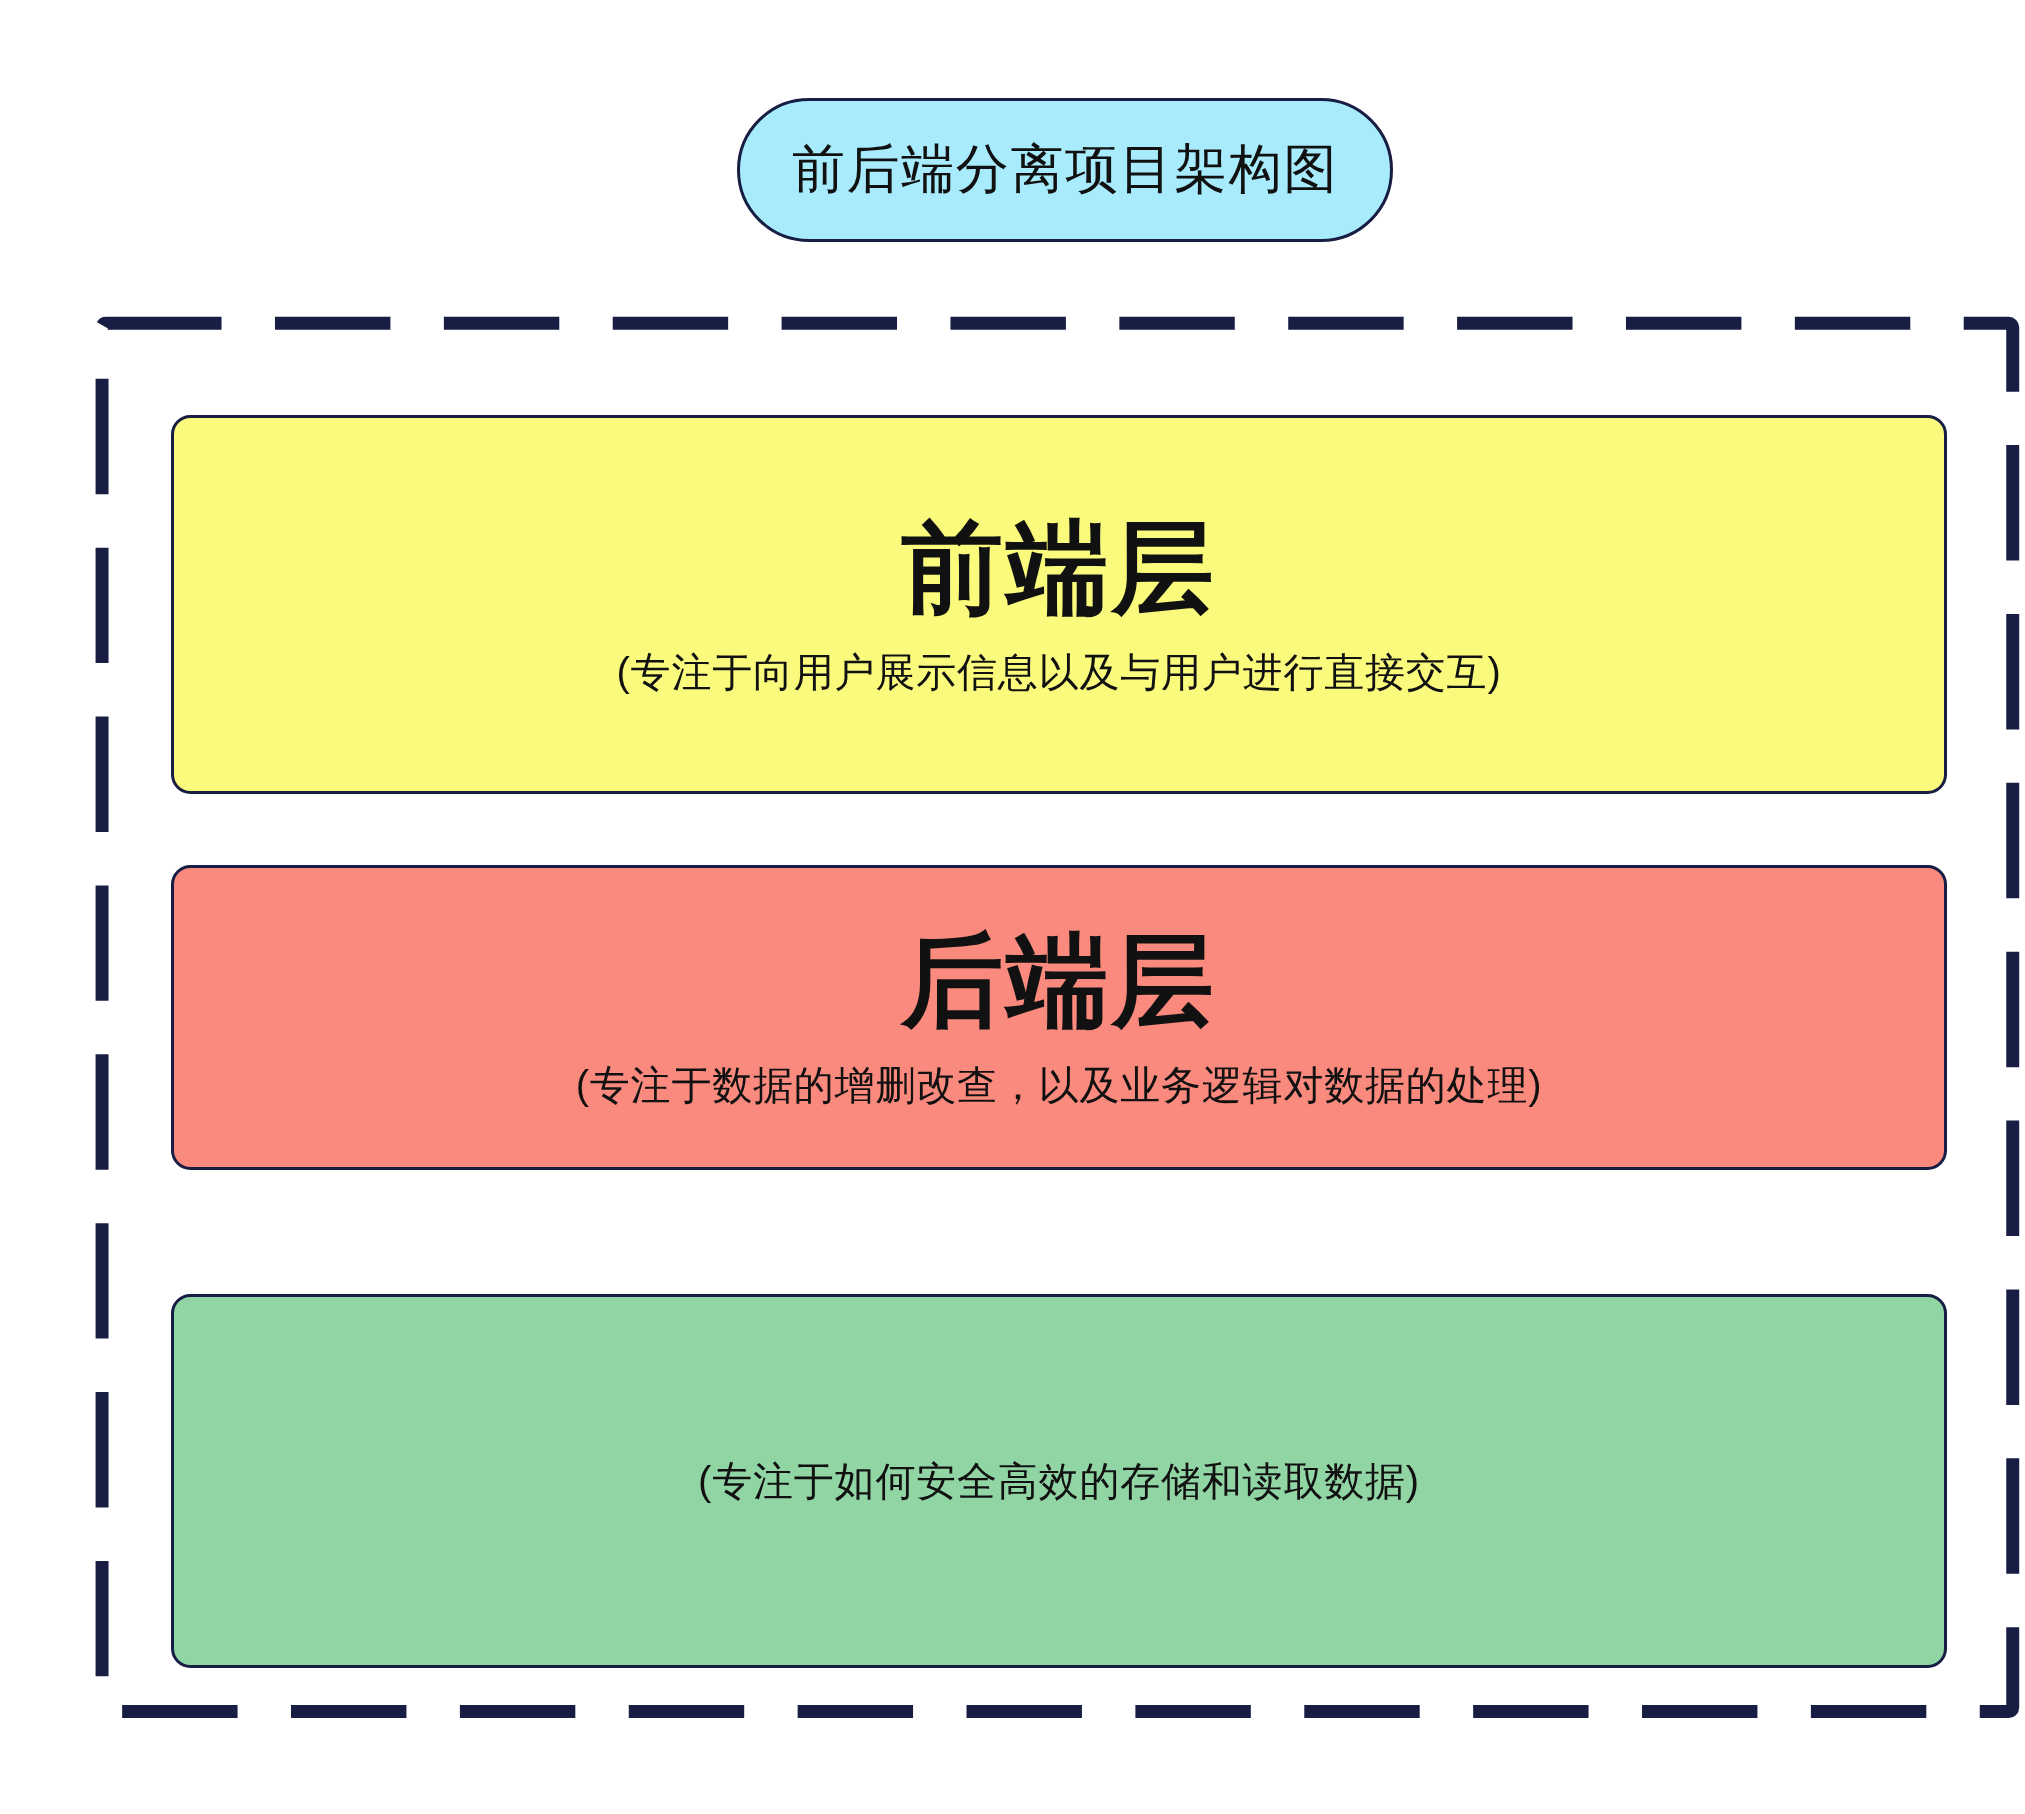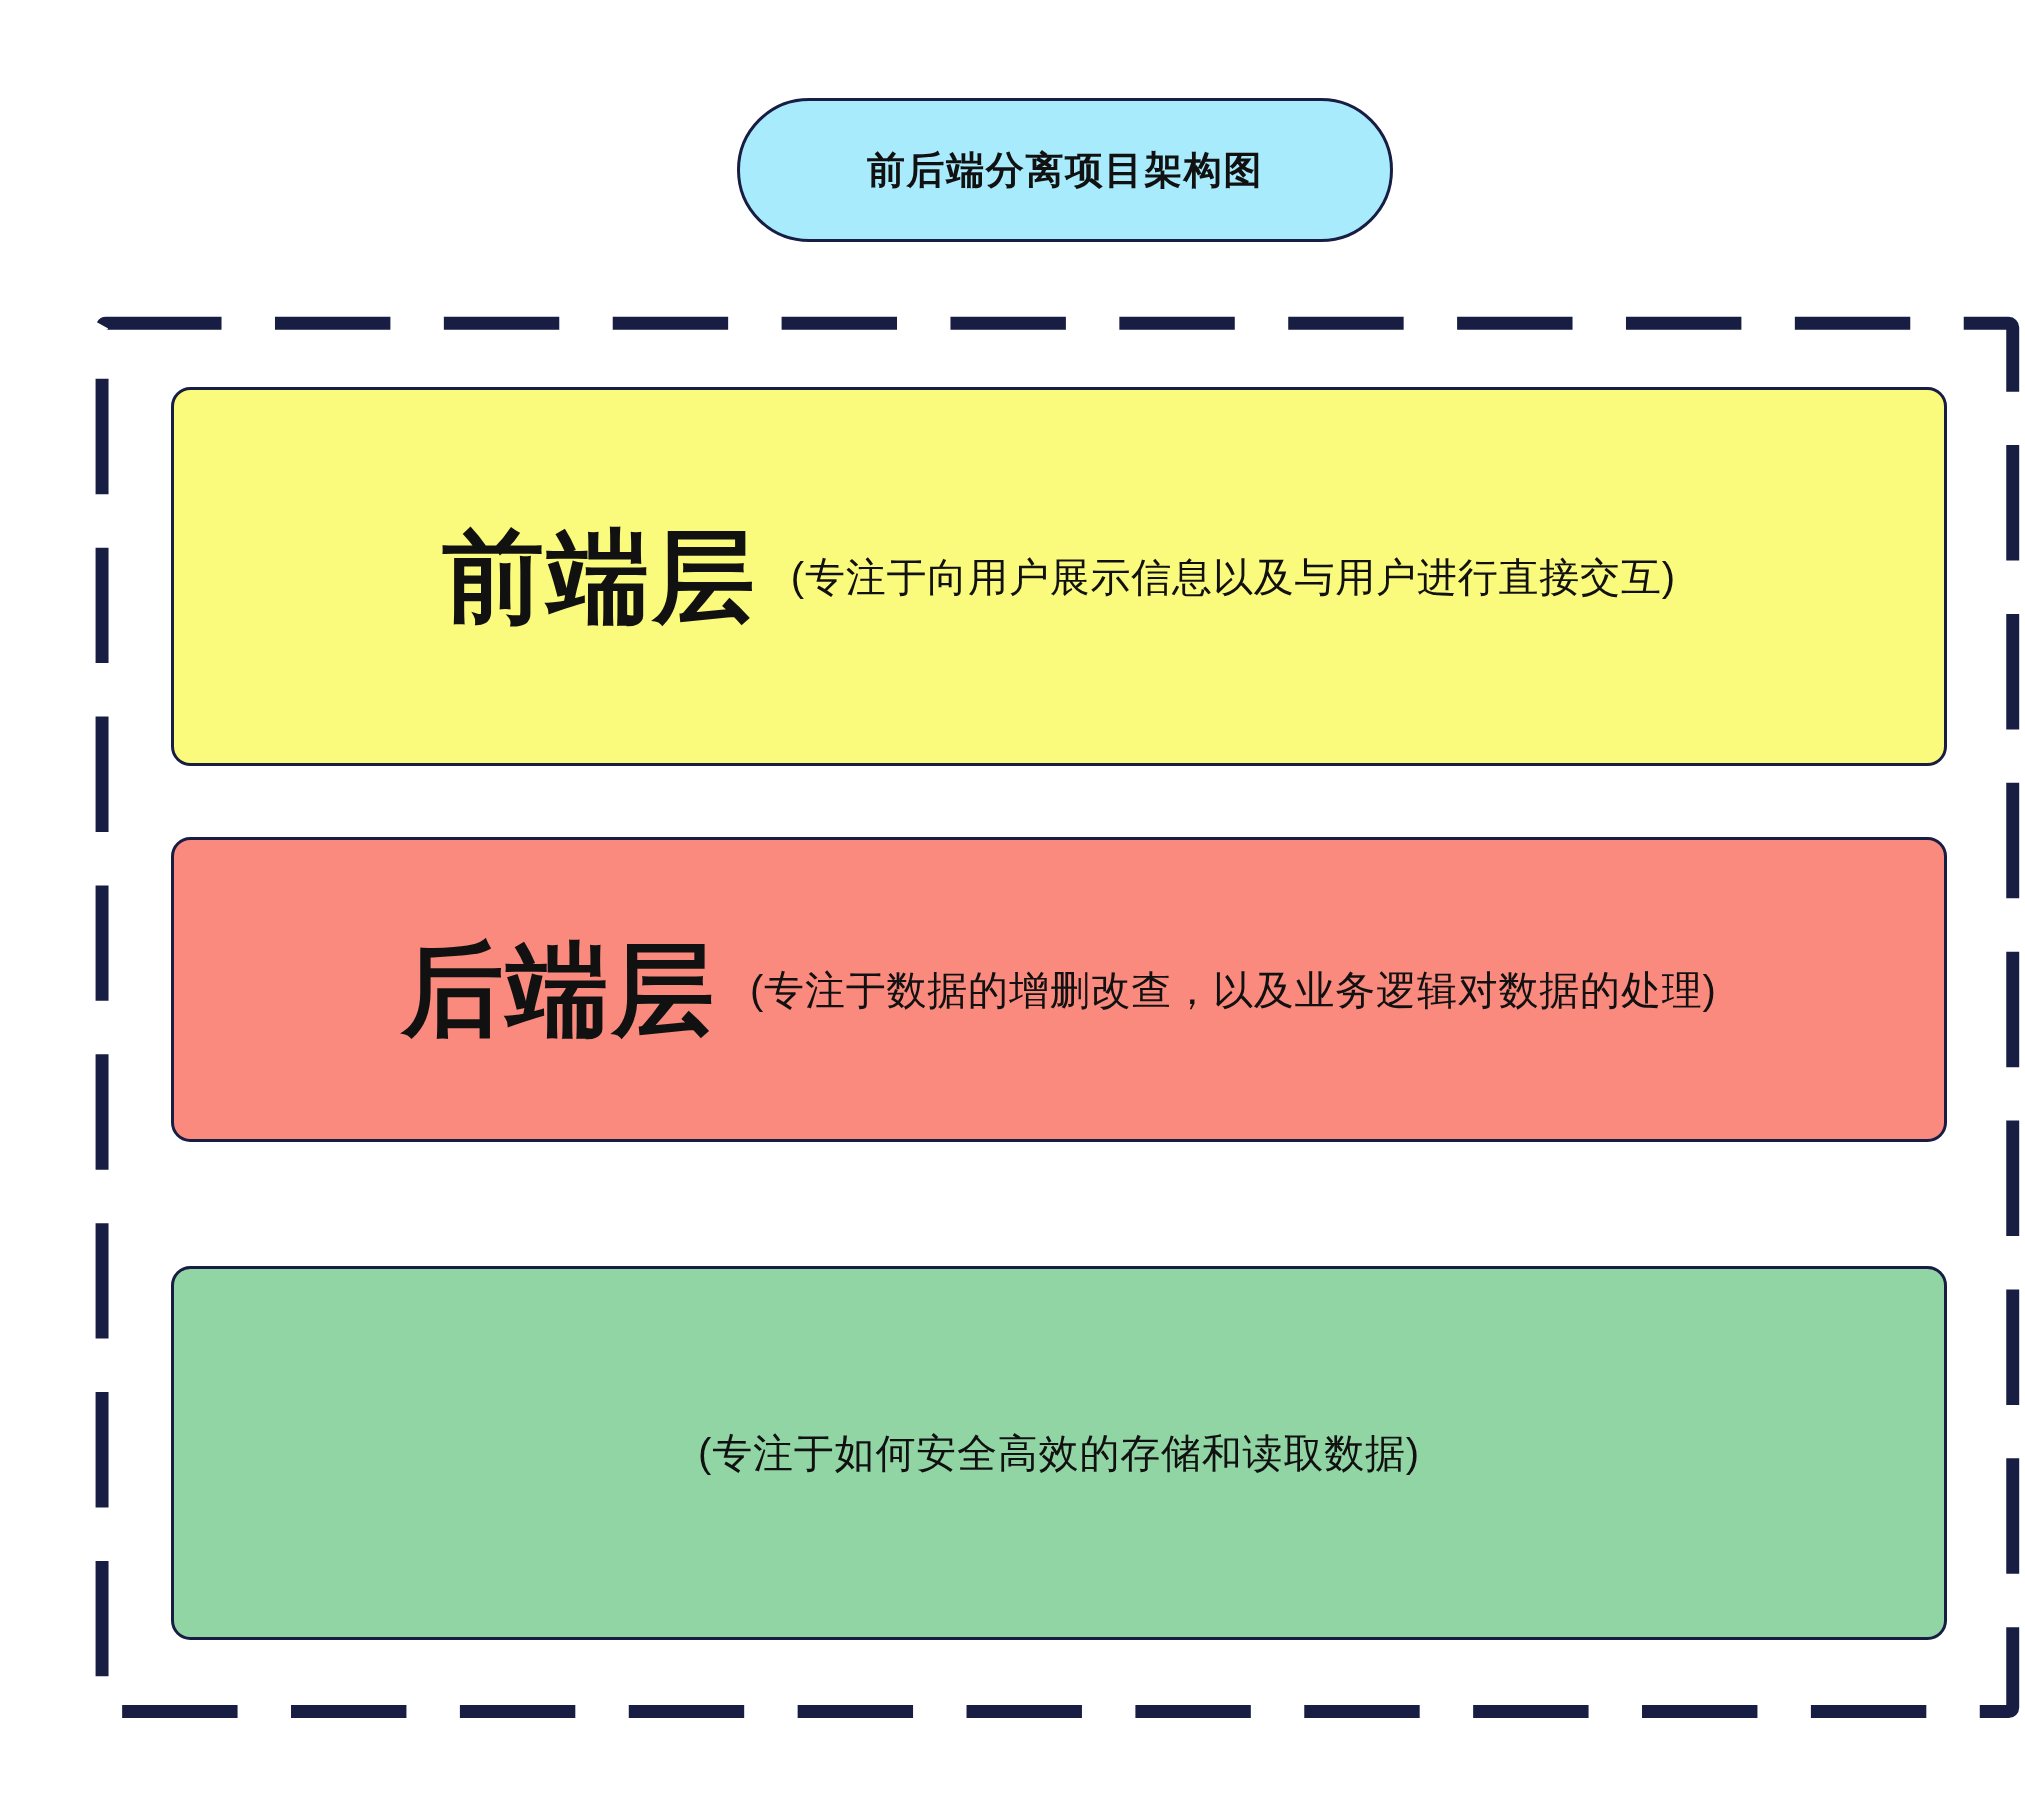--- a/index.html
+++ b/index.html
@@ -22,22 +22,22 @@
   .title-pill{
     position:absolute;
     left:737px; top:98px;
     width:656px; height:144px;
     background:var(--cyan);
     border:3.2px solid var(--navy);
     border-radius:72px;
     display:flex; align-items:center; justify-content:center;
   }
   .title-pill span{
-    font-size:38px;
-    font-weight:700;
+    font-size:53px;
+    font-weight:400;
     color:var(--ink);
     letter-spacing:1.6px;
     white-space:nowrap;
   }
 
   
   .boundary-svg{
     position:absolute; left:0; top:0;
     width:2116px; height:1815px;
     pointer-events:none;
@@ -50,24 +50,25 @@
   }
 
   
   .layer{
     position:absolute;
     left:171px;
     width:1776px;
     border:3.6px solid var(--navy);
     border-radius:19.4px;
     display:flex;
-    flex-direction:row;
+    flex-direction:column;
     align-items:center;
     justify-content:center;
     gap:33px;
+    margin-top:28px;
   }
   .layer-frontend{top:387px;height:379px;}
   .layer-backend{top:837px;height:305px;}
   .layer-data{top:1266px;height:374px;}
 
   .layer-name{
     font-size:102px;
     line-height:1;
     font-weight:900;
     color:var(--ink);

